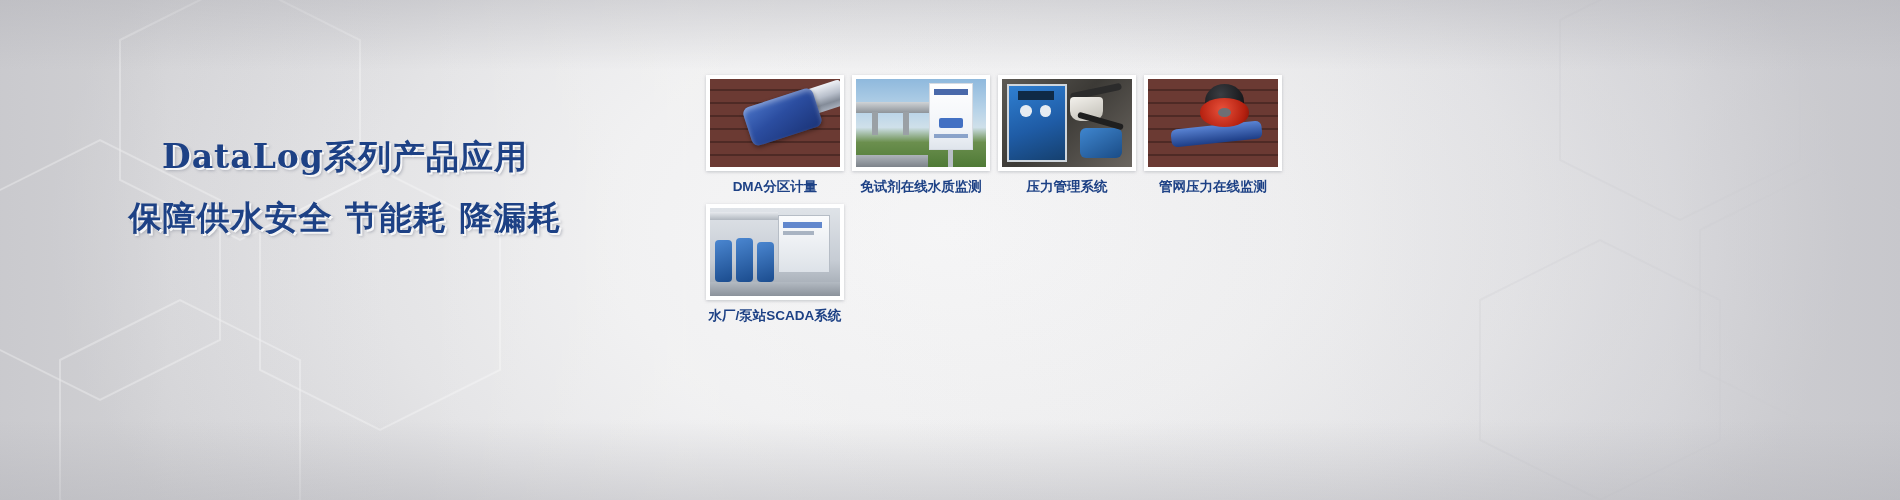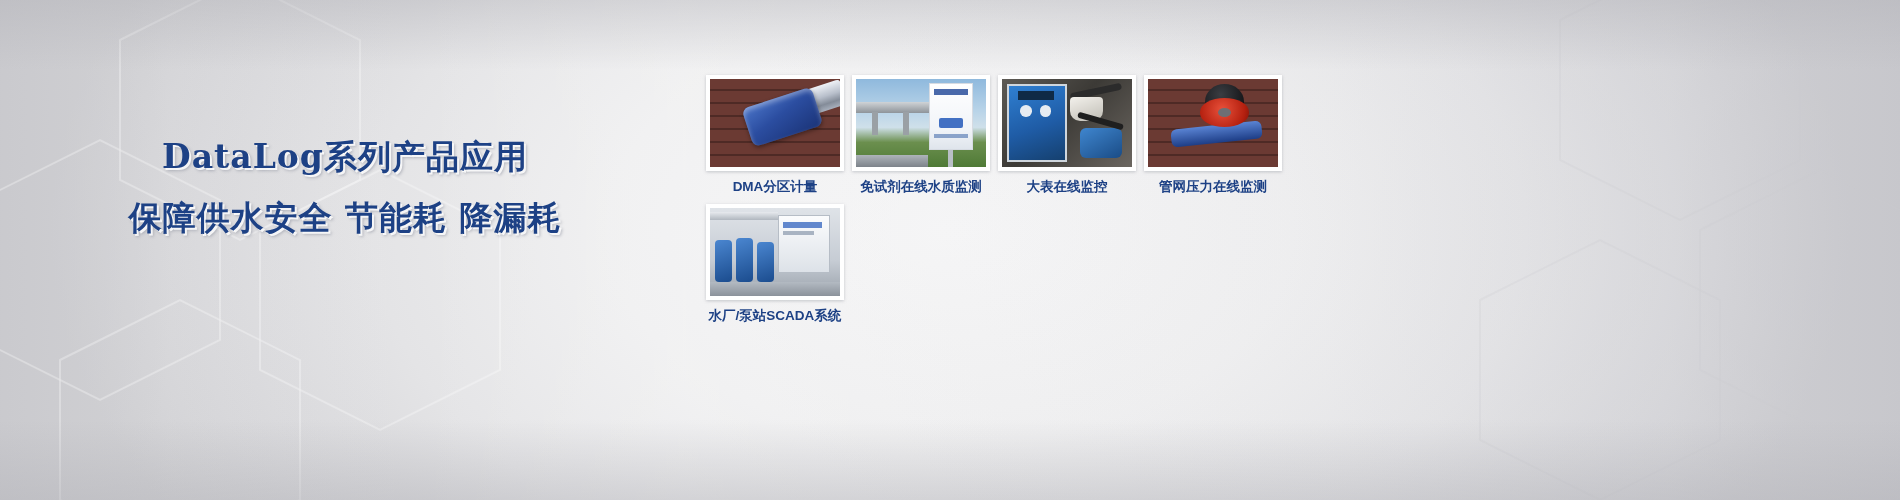--- a/index.html
+++ b/index.html
@@ -326,21 +326,21 @@
           <div class="ph hose-a"></div>
           <div class="ph pail"></div>
           <div class="ph pump-blue"></div>
           <div class="ph hose-b"></div>
           <div class="ph cabinet"></div>
           <div class="ph cab-screen"></div>
           <div class="ph cab-knob1"></div>
           <div class="ph cab-knob2"></div>
         </div>
       </div>
-      <div class="caption">大表在线监控</div>
+      <div class="caption">压力管理系统</div>
     </div>
 
     <div class="card">
       <div class="thumb">
         <div class="thumb-inner sc-brick">
           <div class="ph pipe-blue-h"></div>
           <div class="ph valve-chamber"></div>
           <div class="ph wheel-red"></div>
           <div class="ph wheel-hub"></div>
         </div>

